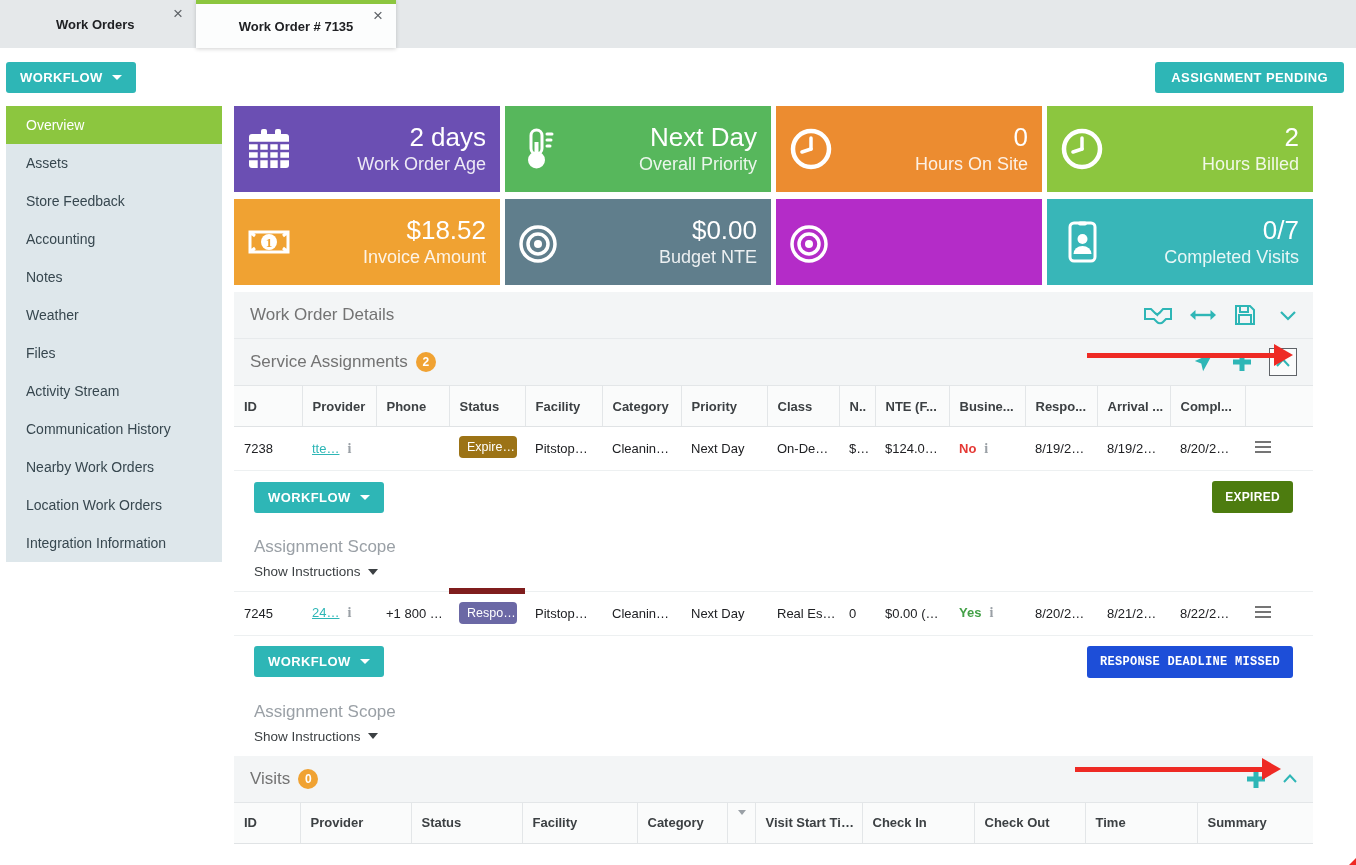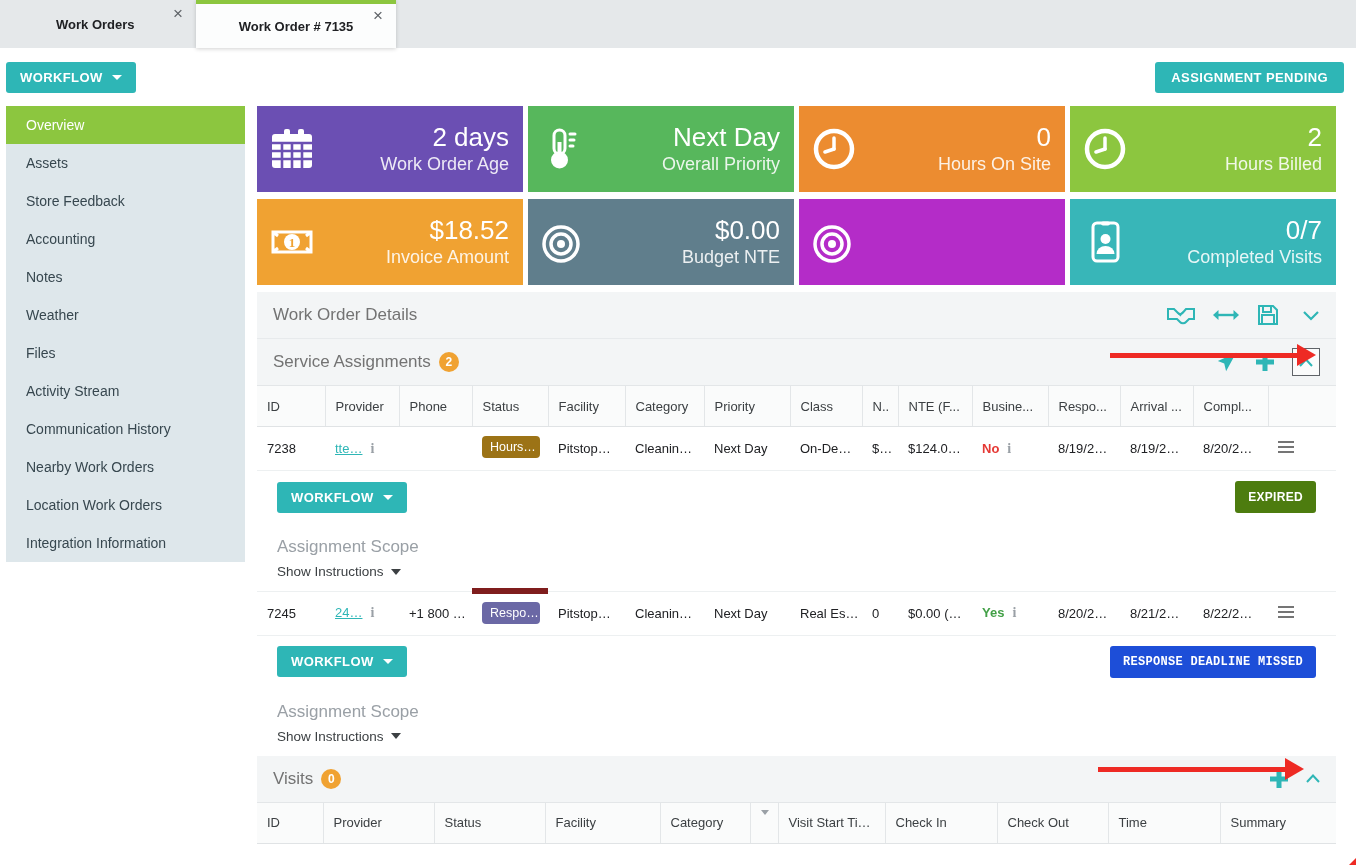--- a/index.html
+++ b/index.html
@@ -16,21 +16,21 @@
   .close { font-size:17px; color:#5f6368; line-height:20px; width:20px; text-align:center; cursor:pointer; }
 
   
   .toolbar { height:58px; display:flex; align-items:center; justify-content:space-between; padding:0 12px 0 6px; background:#fff; }
   .btn-teal { background:#2eb6b6; color:#fff; border:none; border-radius:3px; height:31px; padding:0 14px; font-size:13px; font-weight:700; letter-spacing:.4px; display:inline-flex; align-items:center; gap:9px; cursor:pointer; font-family:"Liberation Sans",sans-serif; }
   .caret-white { width:0; height:0; border-left:5px solid transparent; border-right:5px solid transparent; border-top:5px solid #fff; }
   .status-btn { background:#2eb6b6; color:#fff; border:none; border-radius:3px; height:31px; padding:0 16px; font-size:13px; font-weight:700; letter-spacing:.4px; }
 
   
   .content { display:flex; align-items:flex-start; }
-  .sidebar { width:239px; margin-left:6px; background:#dee7eb; padding:0; }
+  .sidebar { width:216px; margin-left:6px; background:#dee7eb; padding:0; }
   .side-item { height:38px; display:flex; align-items:center; padding-left:20px; font-size:14px; color:#37474f; cursor:pointer; }
   .side-item.active { background:#8cc63f; color:#fff; }
   .main { width:1079px; margin-left:12px; }
 
   
   .kpi-grid { display:grid; grid-template-columns:repeat(4,1fr); column-gap:5px; row-gap:7px; }
   .kpi { height:86px; background:var(--tile); color:#fff; display:flex; align-items:center; padding:0 14px 0 12px; }
   .kpi svg { width:46px; height:46px; flex:none; }
   .kpi .txt { margin-left:auto; text-align:right; line-height:1.22; }
   .kpi .value { font-size:26px; font-weight:500; }
@@ -48,21 +48,21 @@
 
   
   .red-arrow { position:absolute; height:22px; pointer-events:none; }
   .red-arrow .shaft { position:absolute; left:0; right:16px; top:9px; height:5px; background:#ee2a24; }
   .red-arrow .head { position:absolute; right:0; top:0; width:0; height:0; border-top:11px solid transparent; border-bottom:11px solid transparent; border-left:19px solid #ee2a24; }
   .arrow-sa { right:20px; top:5px; width:206px; }
   .arrow-visits { right:32px; top:2px; width:206px; }
 
   
   table { border-collapse:collapse; table-layout:fixed; width:1079px; background:#fff; }
-  thead th { background:#fafbfb; border:1px solid #e3e6e8; border-bottom:1px solid #e0e3e5; font-size:13px; font-weight:400; color:#3c4043; text-align:left; padding:0 8px 0 10px; height:41px; overflow:hidden; white-space:nowrap; cursor:pointer; }
+  thead th { background:#fafbfb; border:1px solid #e3e6e8; border-bottom:1px solid #e0e3e5; font-size:13px; font-weight:700; color:#3c4043; text-align:left; padding:0 8px 0 10px; height:41px; overflow:hidden; white-space:nowrap; cursor:pointer; }
   thead th:first-child { border-left:none; }
   thead th:last-child { border-right:none; }
   tbody td { font-size:13px; color:#202124; padding:0 8px 0 10px; height:44px; border-bottom:1px solid #edf0f1; overflow:hidden; white-space:nowrap; background:#fff; }
   a.cell-link { color:#2eb6b6; text-decoration:underline; }
   .info-i { color:#9aa0a6; font-weight:700; font-size:14px; margin-left:8px; cursor:pointer; font-family:"Liberation Serif",serif; }
   .chip { display:inline-block; border-radius:4px; color:#fff; padding:4px 8px; font-size:12.5px; max-width:100%; overflow:hidden; white-space:nowrap; }
   .chip-expired { background:#9c7316; }
   .chip-response { background:#6b68a5; }
   .bool-no { color:#e53935; font-weight:700; }
   .bool-yes { color:#43a047; font-weight:700; }
@@ -310,21 +310,21 @@
           <th>Arrival ...</th>
           <th>Compl...</th>
           <th></th>
         </tr>
       </thead>
       <tbody>
         <tr>
           <td>7238</td>
           <td><a class="cell-link" href="#">tte…</a><span class="info-i">i</span></td>
           <td></td>
-          <td><span class="chip chip-expired">Hours…</span></td>
+          <td><span class="chip chip-expired">Expire…</span></td>
           <td>Pitstop…</td>
           <td>Cleanin…</td>
           <td>Next Day</td>
           <td>On-De…</td>
           <td>$…</td>
           <td>$124.0…</td>
           <td><span class="bool-no">No</span><span class="info-i">i</span></td>
           <td>8/19/2…</td>
           <td>8/19/2…</td>
           <td>8/20/2…</td>

